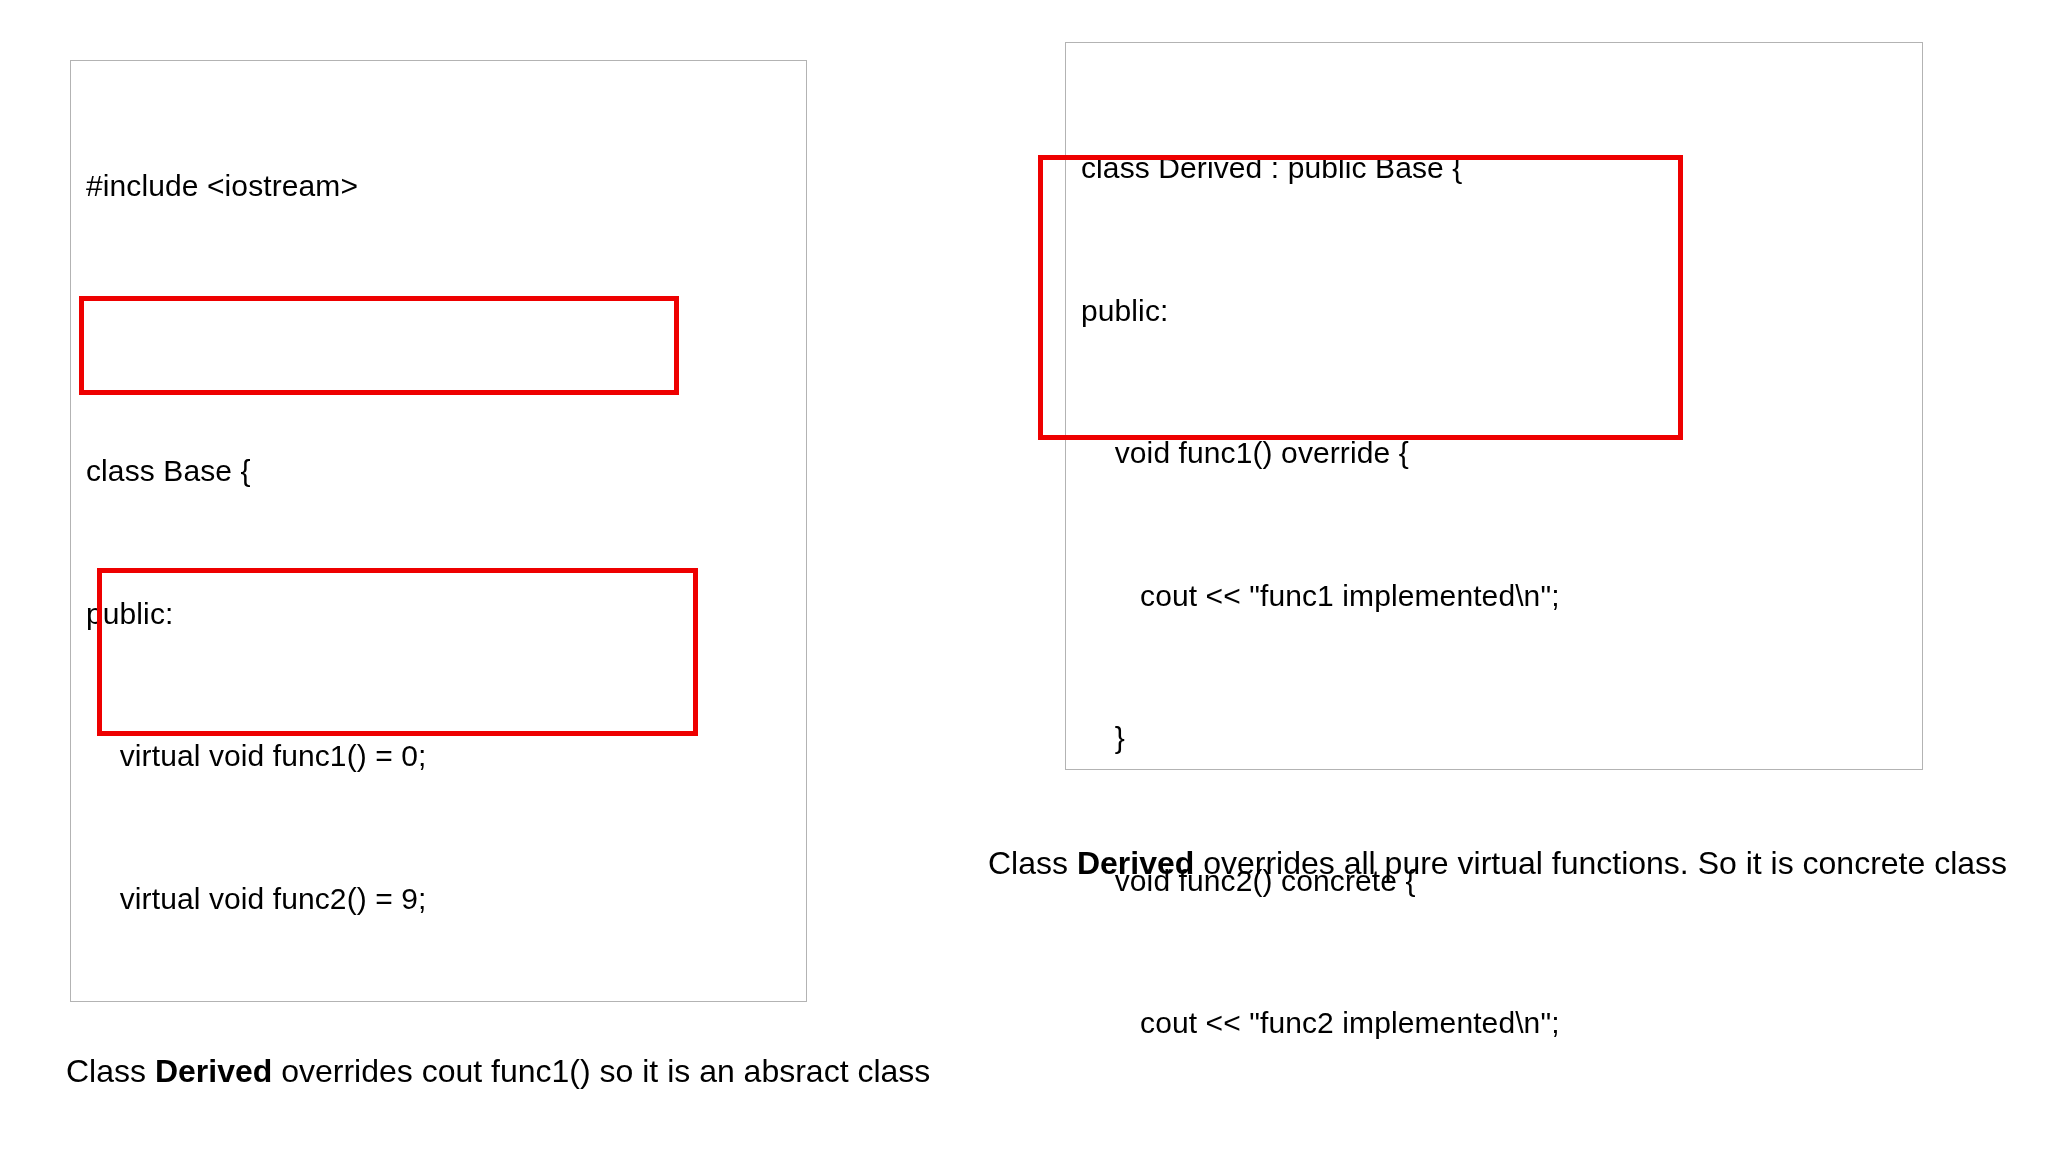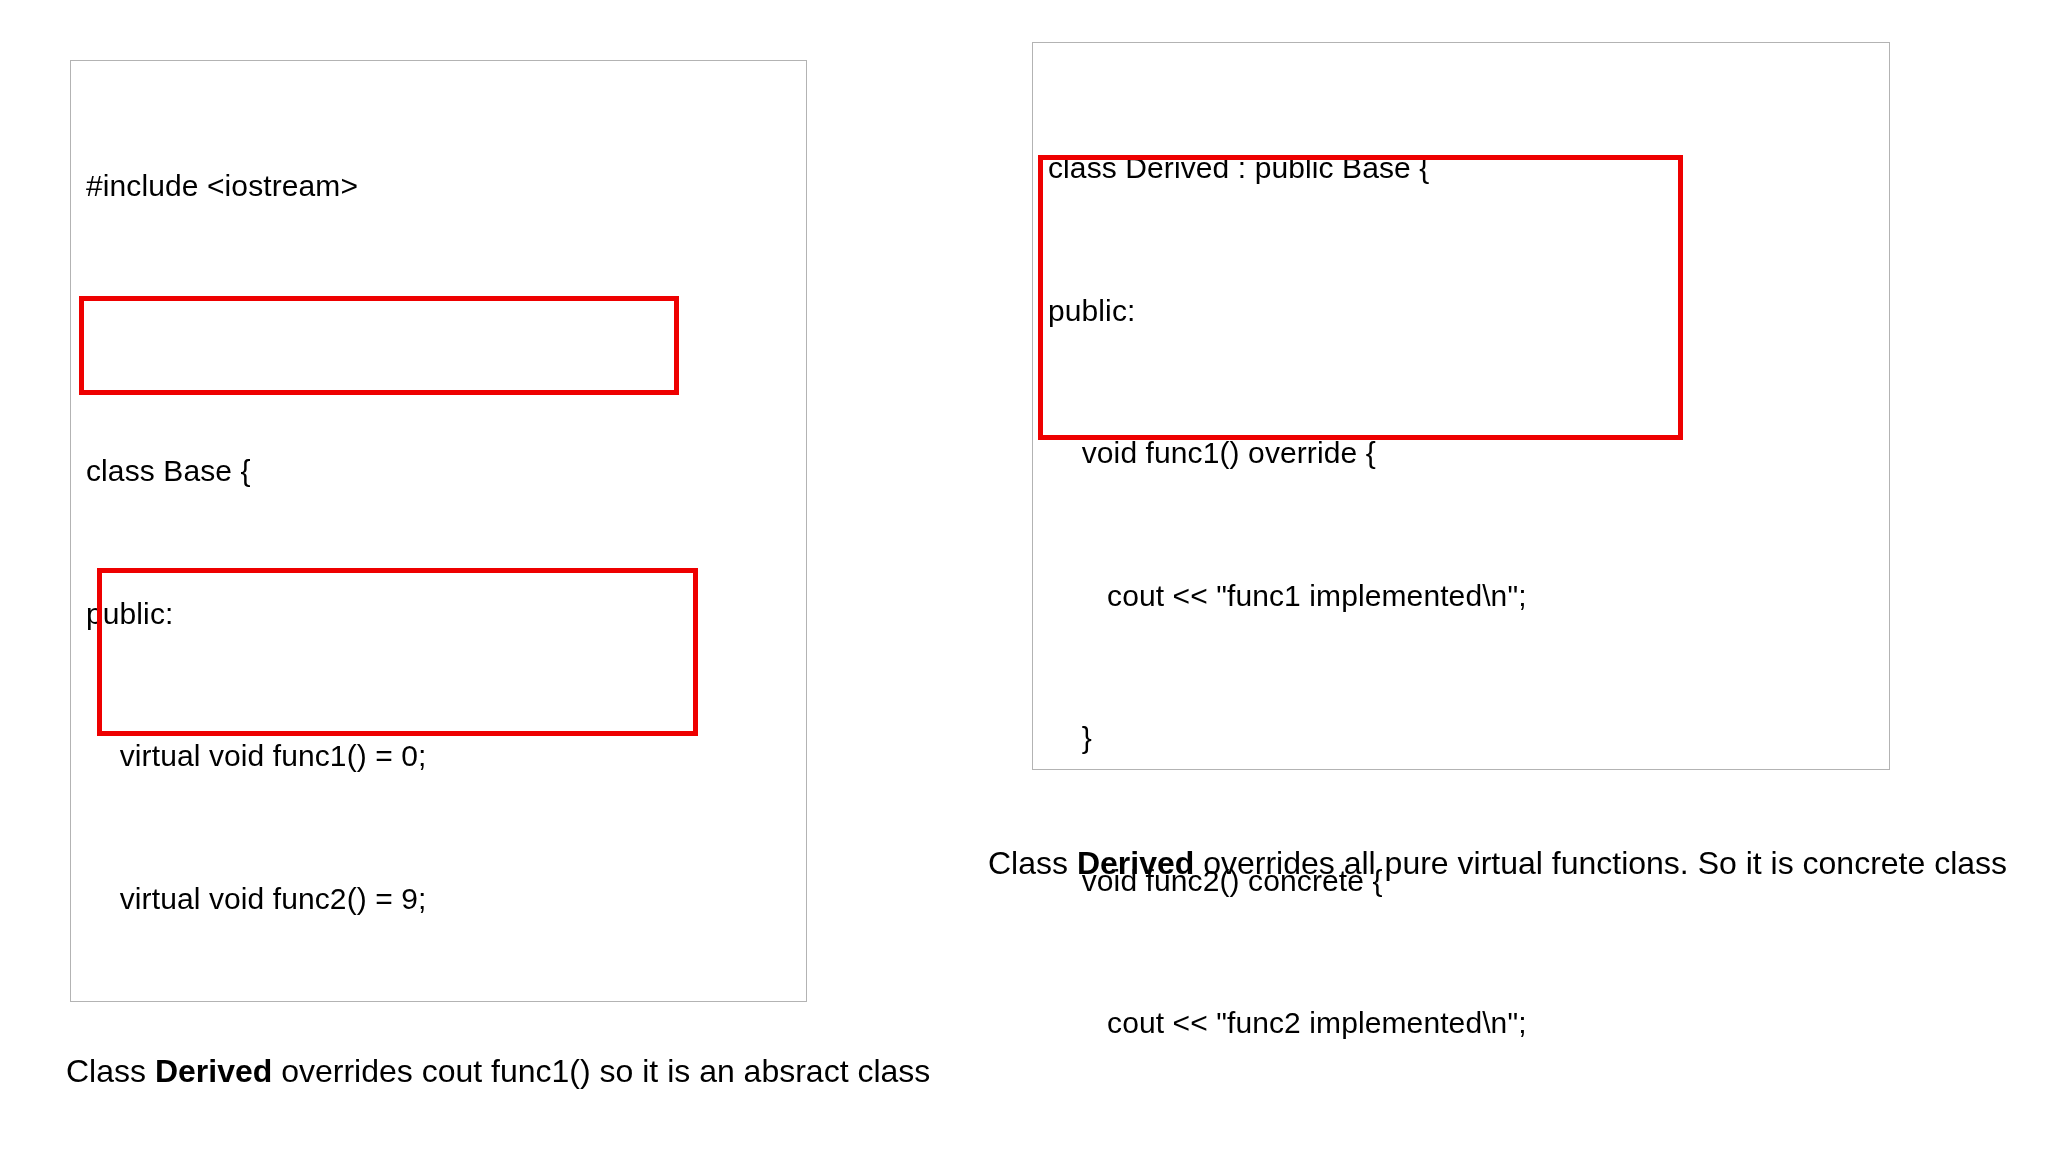--- a/index.html
+++ b/index.html
@@ -25,21 +25,21 @@
   }
 
   #panel-left {
     left: 70px;
     top: 60px;
     width: 737px;
     height: 942px;
   }
 
   #panel-right {
-    left: 1032px;
+    left: 1065px;
     top: 42px;
     width: 858px;
     height: 728px;
   }
 
   .code-lines {
     position: absolute;
     left: 15px;
     top: 6px;
     right: 4px;

